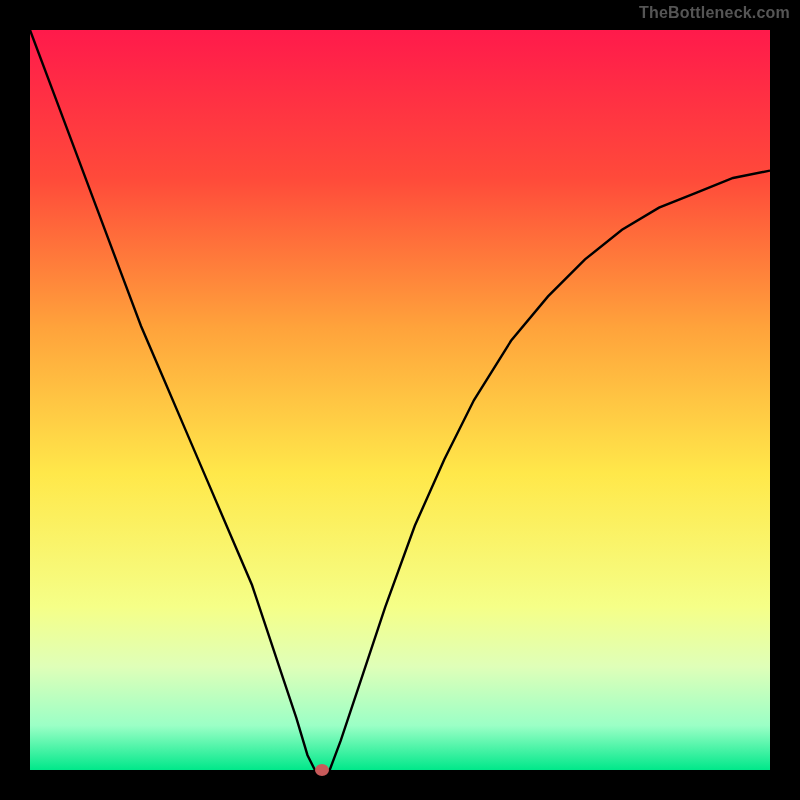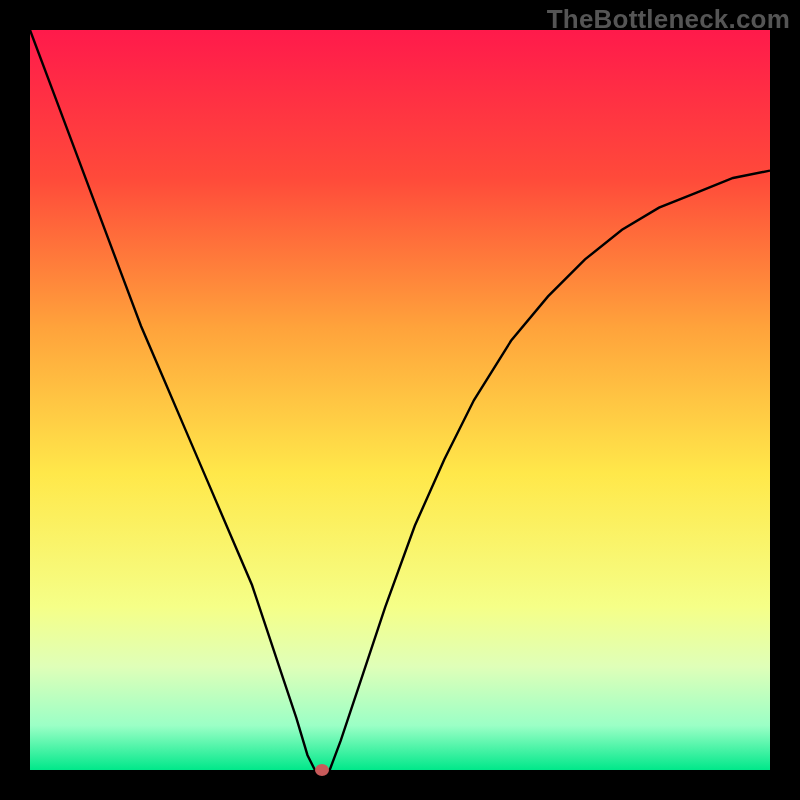--- a/index.html
+++ b/index.html
@@ -30,21 +30,21 @@
   }
   .curve {
     position: absolute;
     inset: 0;
   }
   .watermark {
     position: absolute;
     top: 4px;
     right: 10px;
     color: #555;
-    font-size: 26px;
+    font-size: 16px;
     font-weight: 600;
     letter-spacing: 0.2px;
   }
   .marker {
     position: absolute;
     width: 14px;
     height: 12px;
     border-radius: 50%;
     background: #c85a5a;
     transform: translate(-50%, -50%);

